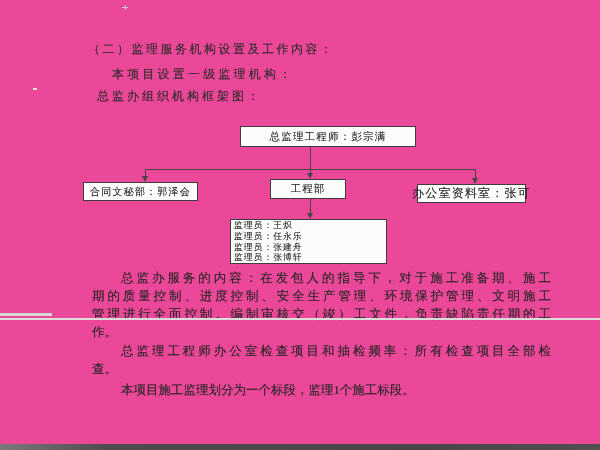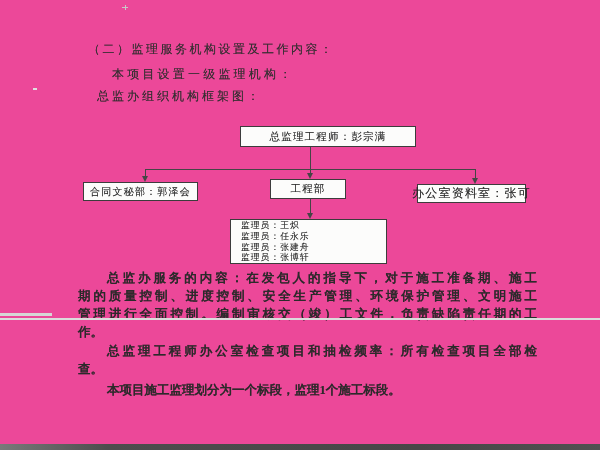--- a/index.html
+++ b/index.html
@@ -37,21 +37,21 @@
     white-space:nowrap;
     text-shadow:0 0 .4px rgba(0,0,0,.4);
   }
   #chief-box{left:240px;top:126px;width:176px;height:21px;}
   #contract-box{left:83px;top:182px;width:115px;height:19px;font-size:10px;}
   #engineering-box{left:270px;top:179px;width:76px;height:20px;}
   #office-box{left:417px;top:184px;width:109px;height:19px;font-size:12px;}
   #staff-box{
     left:230px;top:219px;width:157px;height:45px;
     flex-direction:column;align-items:flex-start;justify-content:center;
-    padding-left:10px;font-size:8.8px;letter-spacing:1px;
+    padding-left:3px;font-size:8.8px;letter-spacing:1px;
   }
   #staff-box .staff-row{line-height:10.8px;}
   .cline{position:absolute;background:#454545;}
   .arrow{
     position:absolute;width:0;height:0;
     border-left:3px solid transparent;
     border-right:3px solid transparent;
     border-top:6px solid #454545;
   }
   #stem-top{left:310px;top:147px;width:1px;height:22px;}
@@ -60,24 +60,23 @@
   #drop-center{left:310px;top:169px;width:1px;height:5px;}
   #drop-right{left:475px;top:169px;width:1px;height:10px;}
   #arrow-left{left:142px;top:176px;}
   #arrow-center{left:307px;top:173px;}
   #arrow-right{left:472px;top:178px;}
   #stem-eng{left:310px;top:199px;width:1px;height:14px;}
   #arrow-staff{left:307px;top:213px;}
 
   
   .para{
-    position:absolute;left:78px;width:459px;
+    position:absolute;left:92px;width:459px;
     font-size:12.5px;color:#2b2b2b;
     text-shadow:0 0 .5px rgba(0,0,0,.4);
-    font-weight:bold;
   }
   .pline{height:18px;line-height:14px;white-space:nowrap;}
   .pline.just{
     white-space:normal;
     text-align:justify;
     text-align-last:justify;
   }
   .indent{text-indent:29px;}
   #p1{top:271px;}
   #p2{top:344px;}

